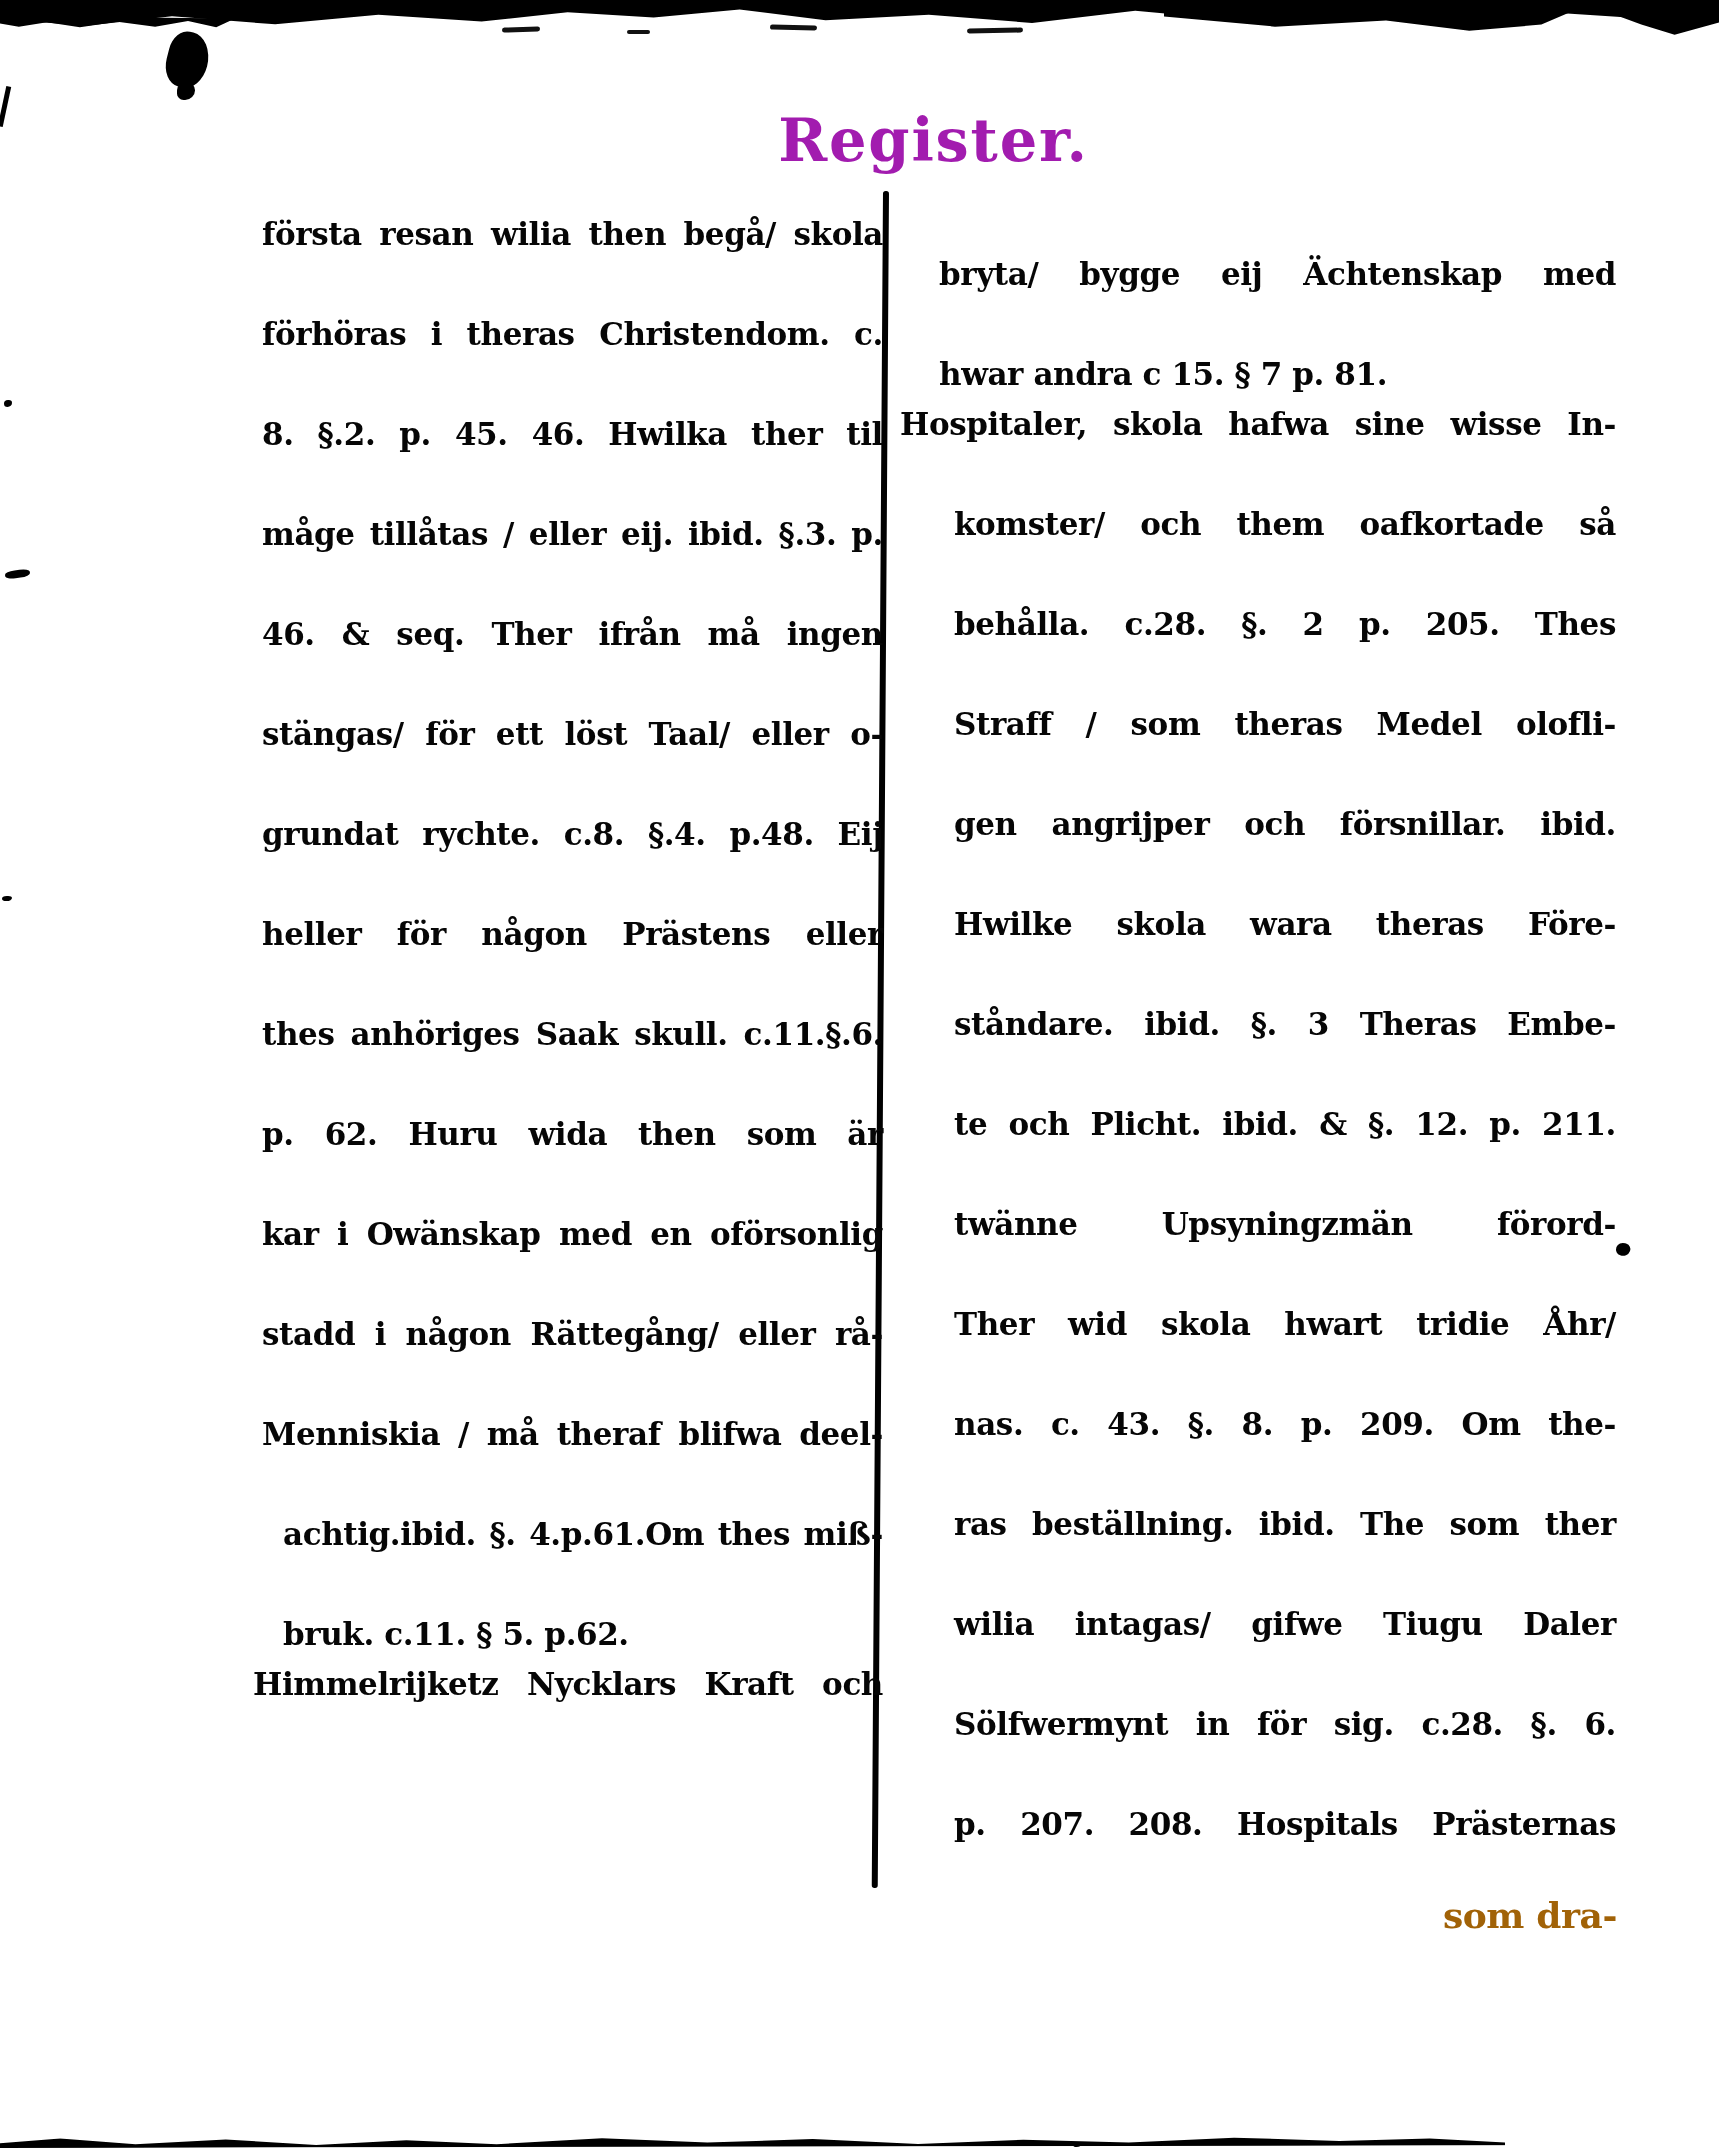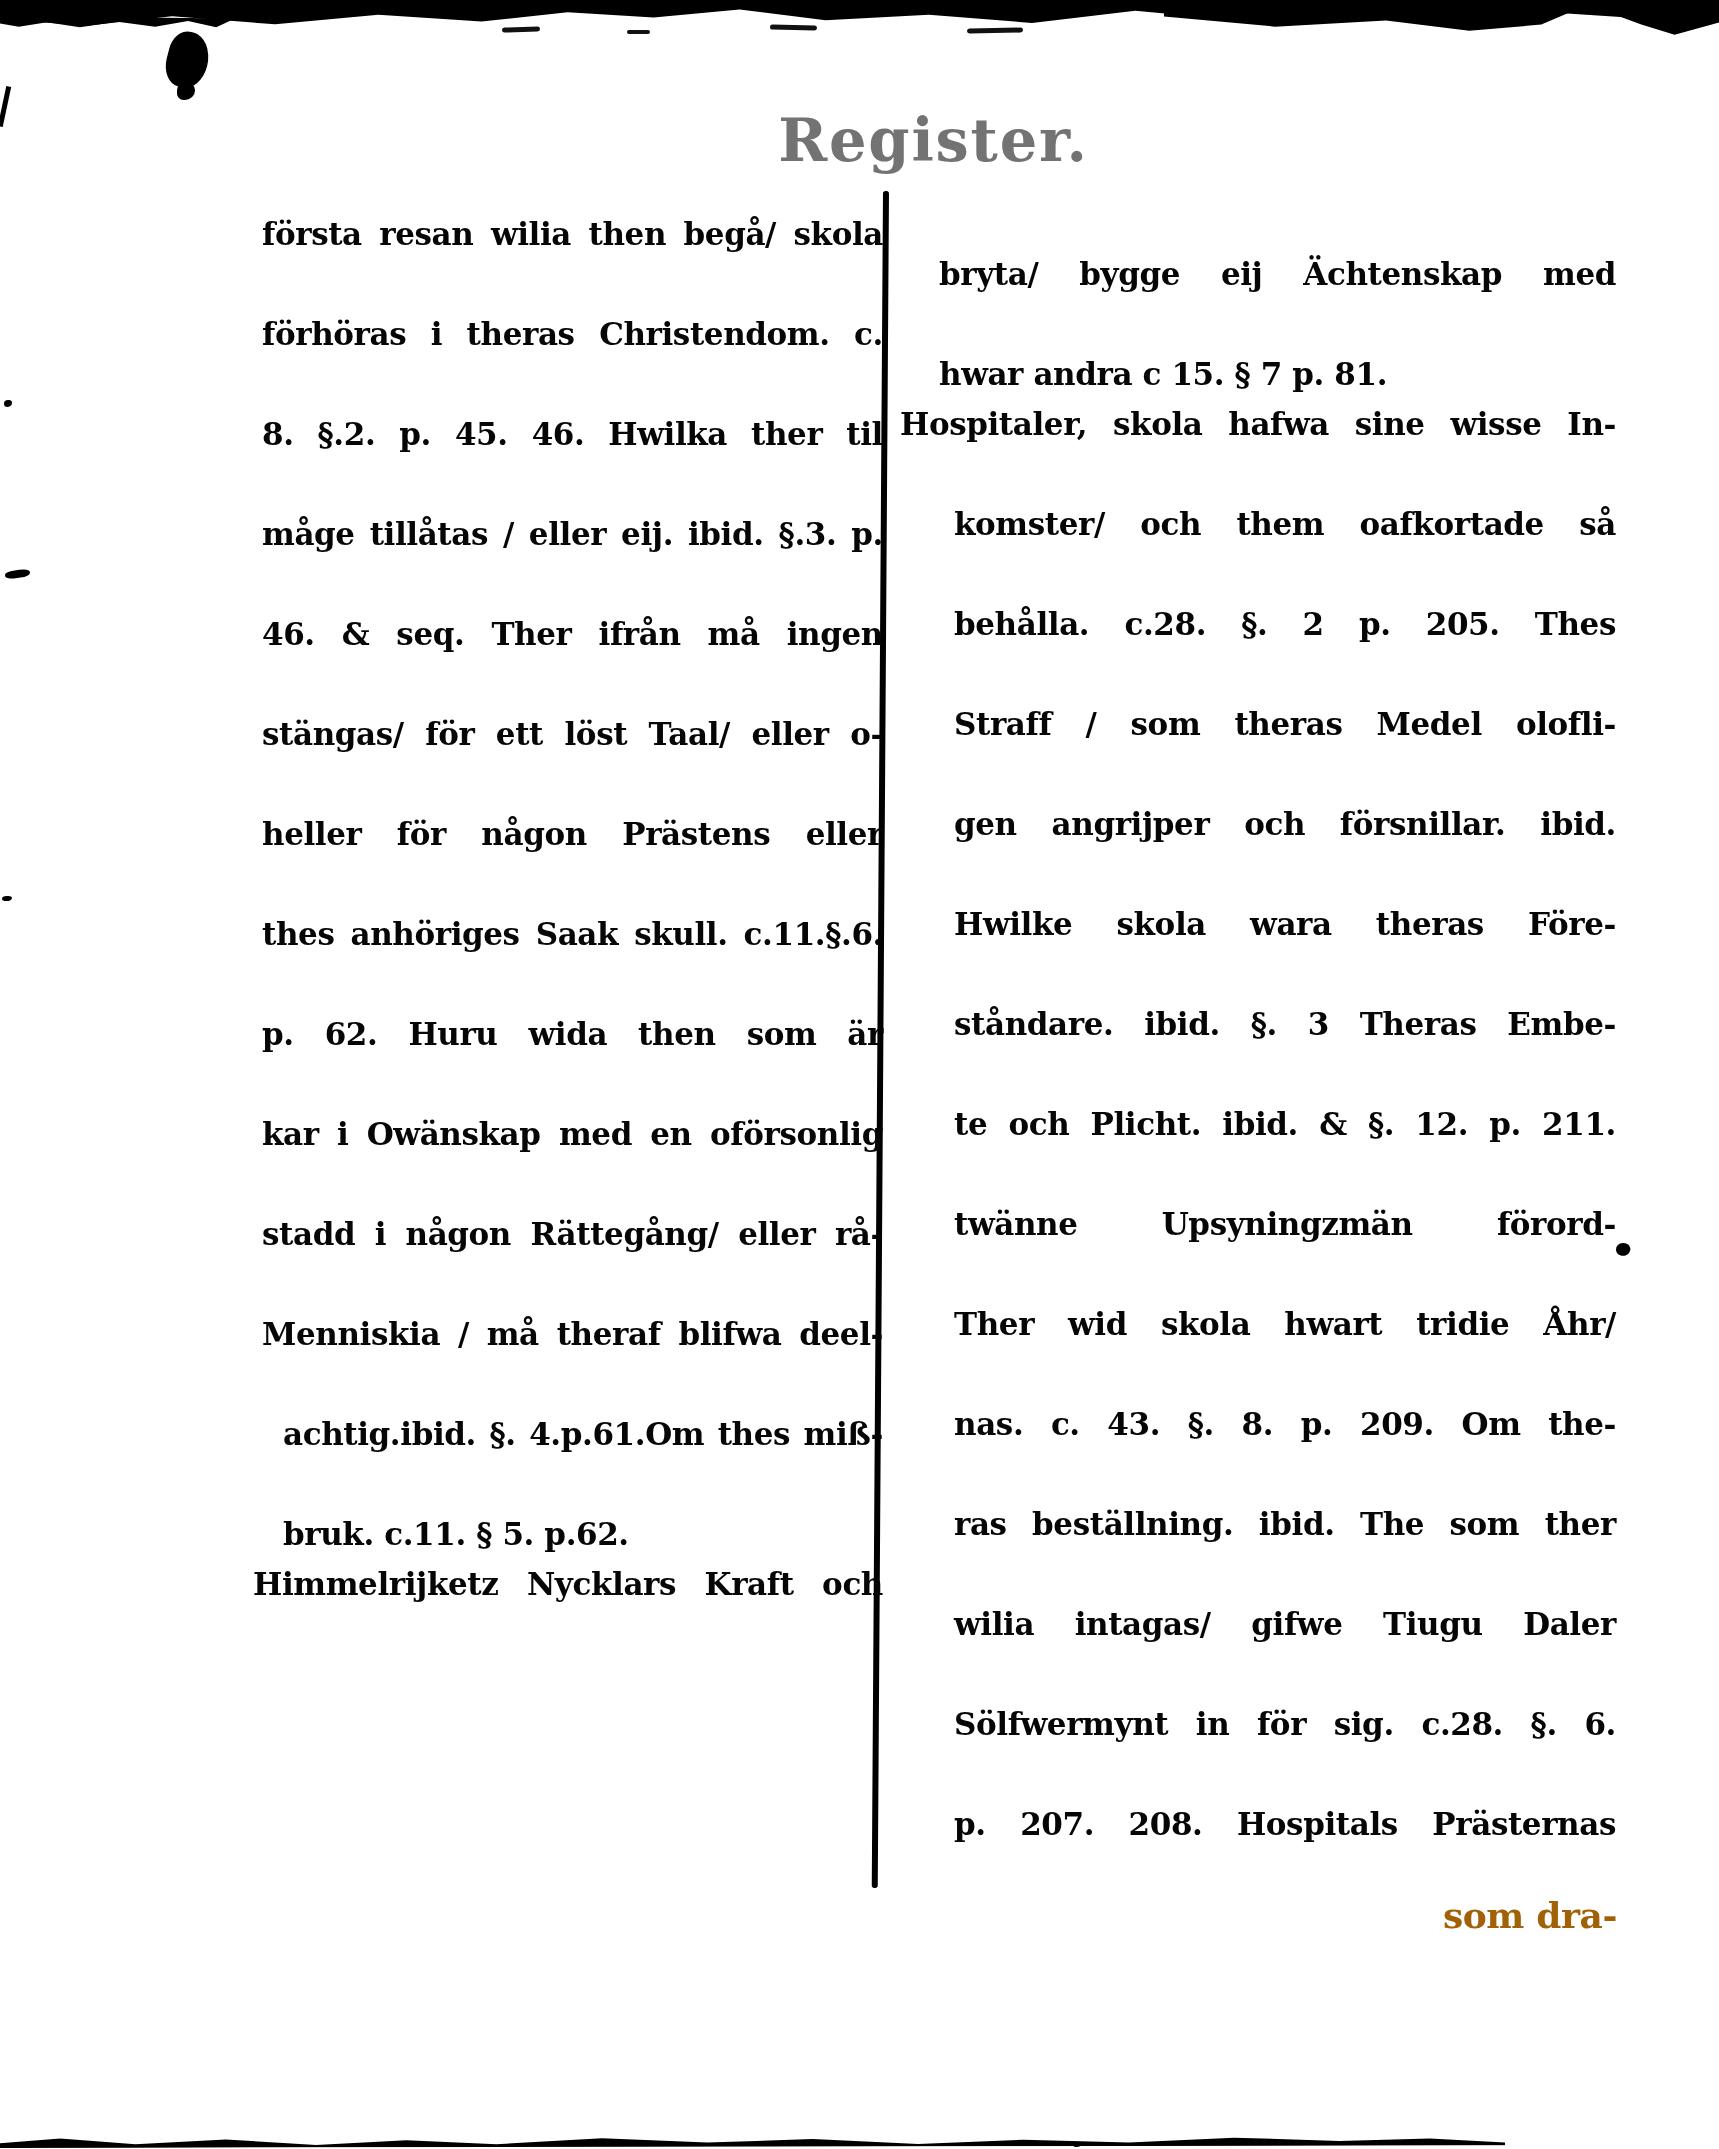--- a/index.html
+++ b/index.html
@@ -28,21 +28,21 @@
     clip-path:polygon(0 60%,4% 20%,9% 70%,15% 30%,21% 80%,27% 40%,33% 75%,40% 25%,47% 65%,54% 35%,61% 80%,68% 45%,75% 70%,82% 30%,89% 60%,95% 40%,100% 75%,100% 100%,0 100%);}
   .speck{position:absolute;background:#000;border-radius:50% 40% 55% 45%;}
   #speck1{left:1616px;top:1243px;width:14.3px;height:13.4px;transform:rotate(20deg);}
   #speck2{left:5.4px;top:570px;width:25px;height:8px;border-radius:40%;transform:rotate(-8deg);}
   #speck3{left:3.6px;top:400px;width:8px;height:7.2px;}
   #speck4{left:1.8px;top:896px;width:9.9px;height:5.4px;}
   #speck5{left:1073px;top:2142px;width:8px;height:5.4px;}
   
   #title{
     position:absolute;left:253px;top:106px;width:1361px;text-align:center;
-    font-size:59px;font-weight:700;letter-spacing:1.8px;color:#737373;
+    font-size:59px;font-weight:700;letter-spacing:1.8px;color:#a21caf;
   }
   .col{position:absolute;color:#060606;}
   #col-left{left:253px;top:209px;width:630px;--run:9px;--cont:30px;}
   #col-right{left:900px;top:249px;width:716px;--run:39px;--cont:54px;}
   .line{
     font-size:31px;line-height:50px;font-weight:700;letter-spacing:-0.4px;
     white-space:normal;
   }
   .line.run{padding-left:var(--run);}
   .line.cont{padding-left:var(--cont);}
@@ -80,20 +80,21 @@
 
   <div id="title">Register.</div>
 
   <div class="col" id="col-left">
       <div class="line run just">första resan wilia then begå/ skola</div>
       <div class="line run just">förhöras i theras Christendom. c.</div>
       <div class="line run just">8. §.2. p. 45. 46. Hwilka ther til</div>
       <div class="line run just">måge tillåtas / eller eij. ibid. §.3. p.</div>
       <div class="line run just">46. &amp; seq. Ther ifrån må ingen</div>
       <div class="line run just">stängas/ för ett löst Taal/ eller o-</div>
+      <div class="line run just">grundat rychte. c.8. §.4. p.48. Eij</div>
       <div class="line run just">heller för någon Prästens eller</div>
       <div class="line run just">thes anhöriges Saak skull. c.11.§.6.</div>
       <div class="line run just">p. 62. Huru wida then som är</div>
       <div class="line run just">kar i Owänskap med en oförsonlig</div>
       <div class="line run just">stadd i någon Rättegång/ eller rå-</div>
       <div class="line run just">Menniskia / må theraf blifwa deel-</div>
       <div class="line cont just">achtig.ibid. §. 4.p.61.Om thes miß-</div>
       <div class="line cont">bruk. c.11. § 5. p.62.</div>
       <div class="line head just">Himmelrijketz Nycklars Kraft och</div>
     </div>

